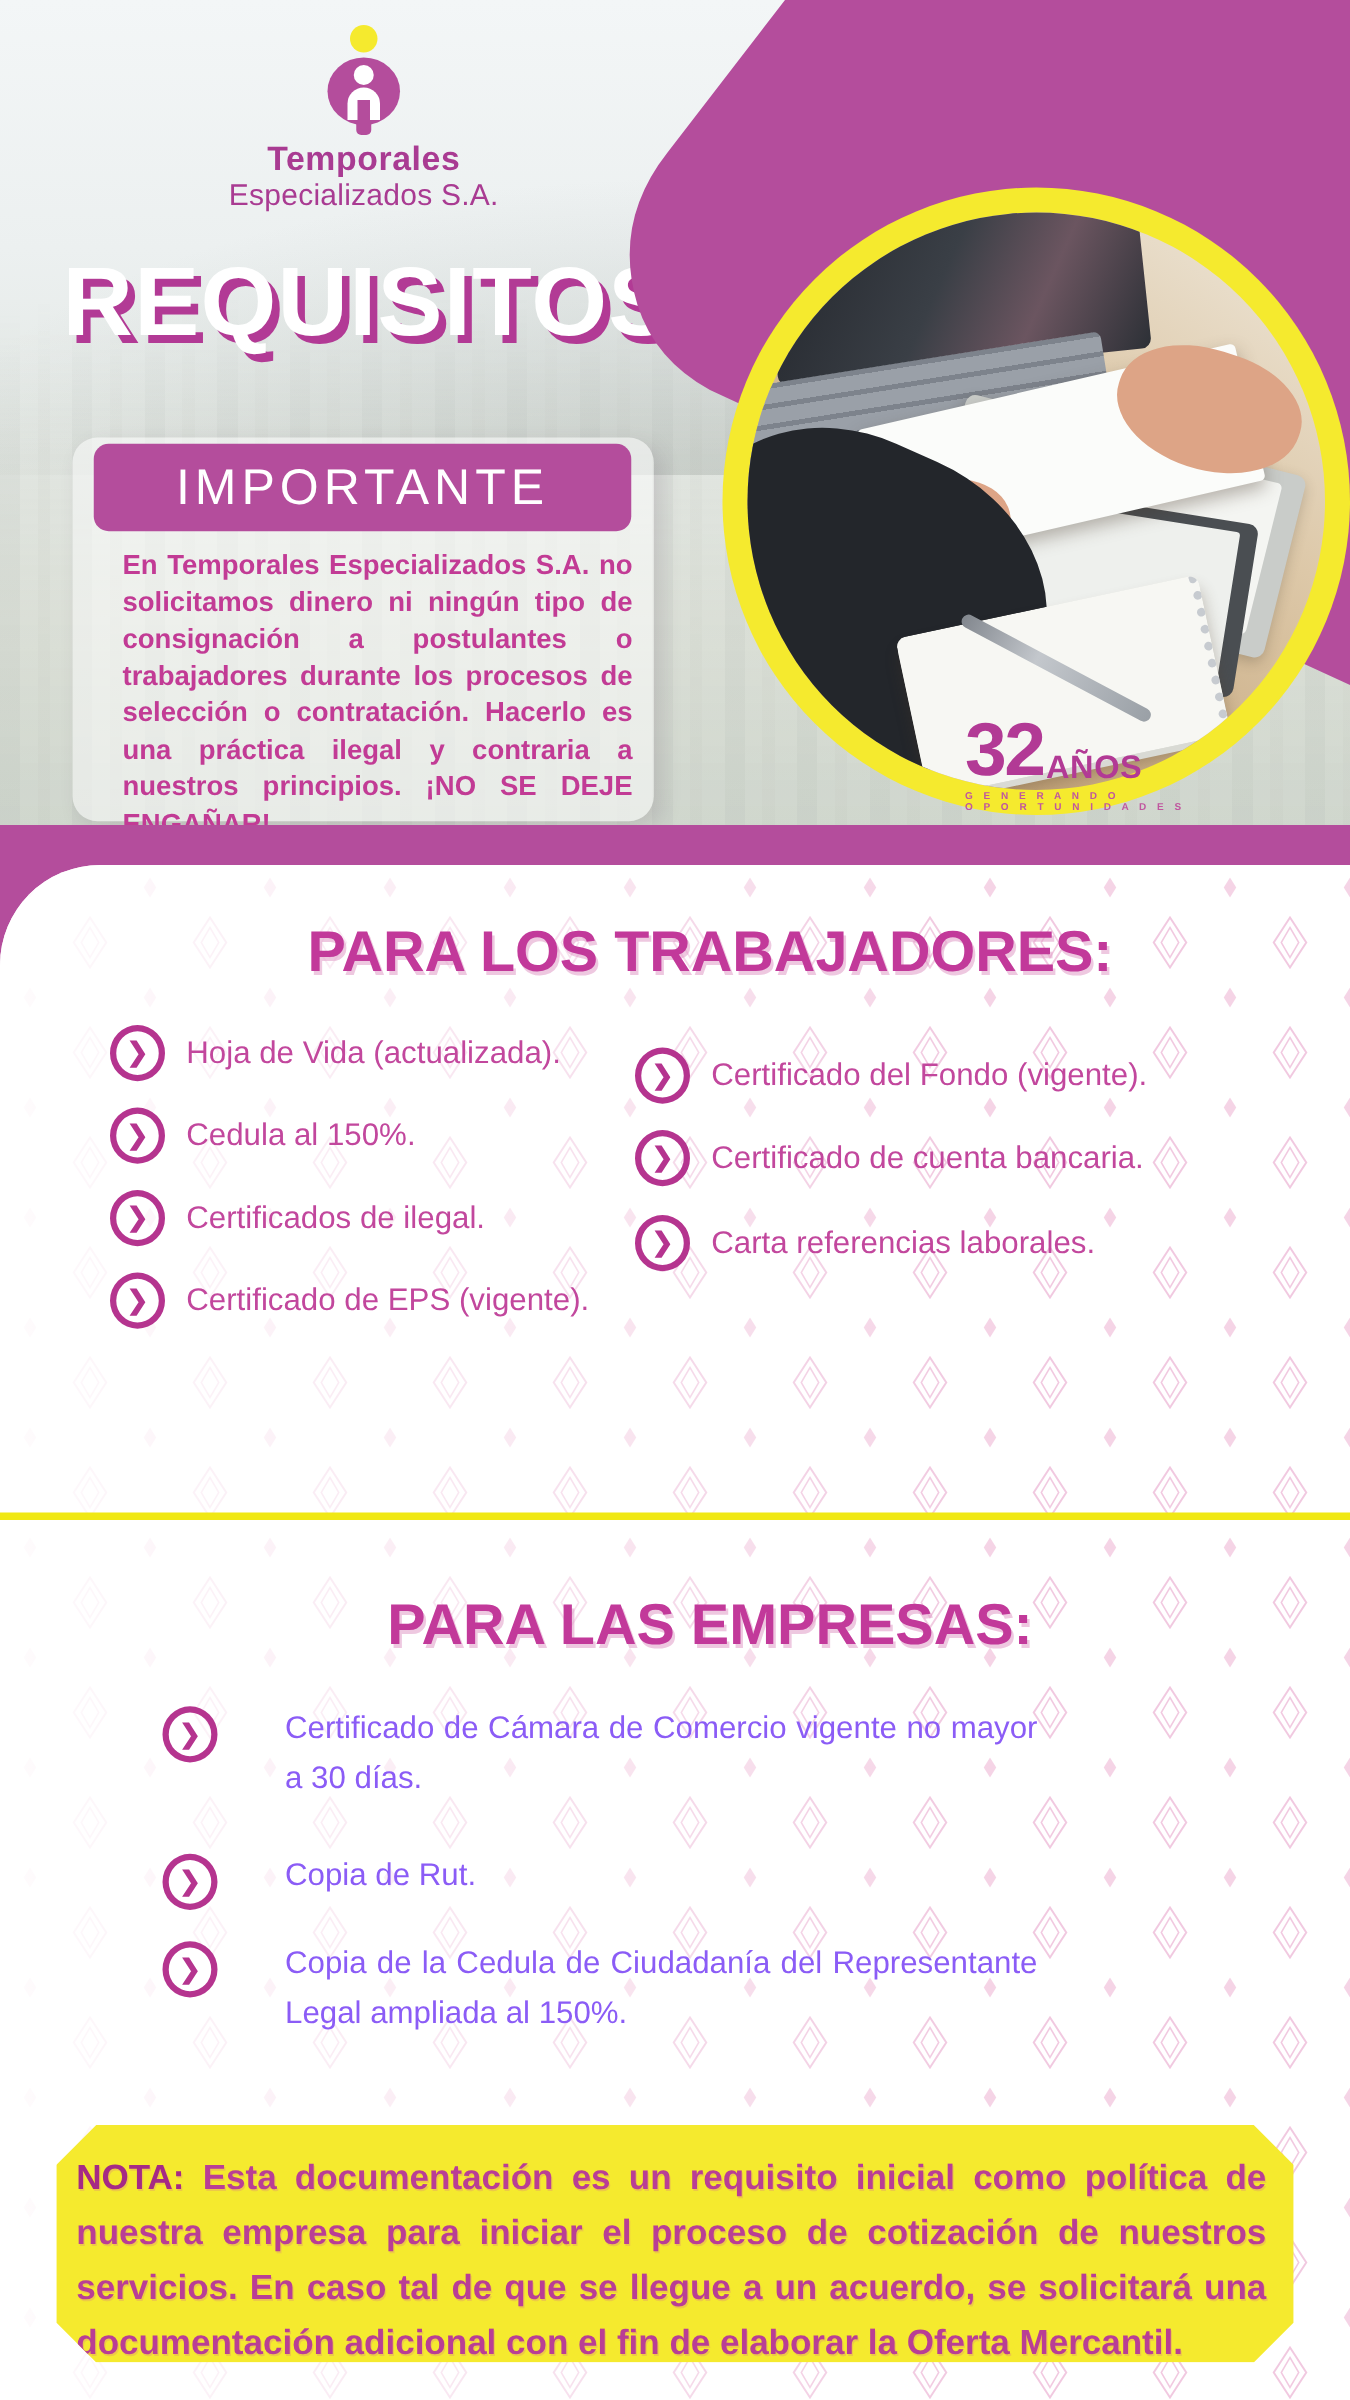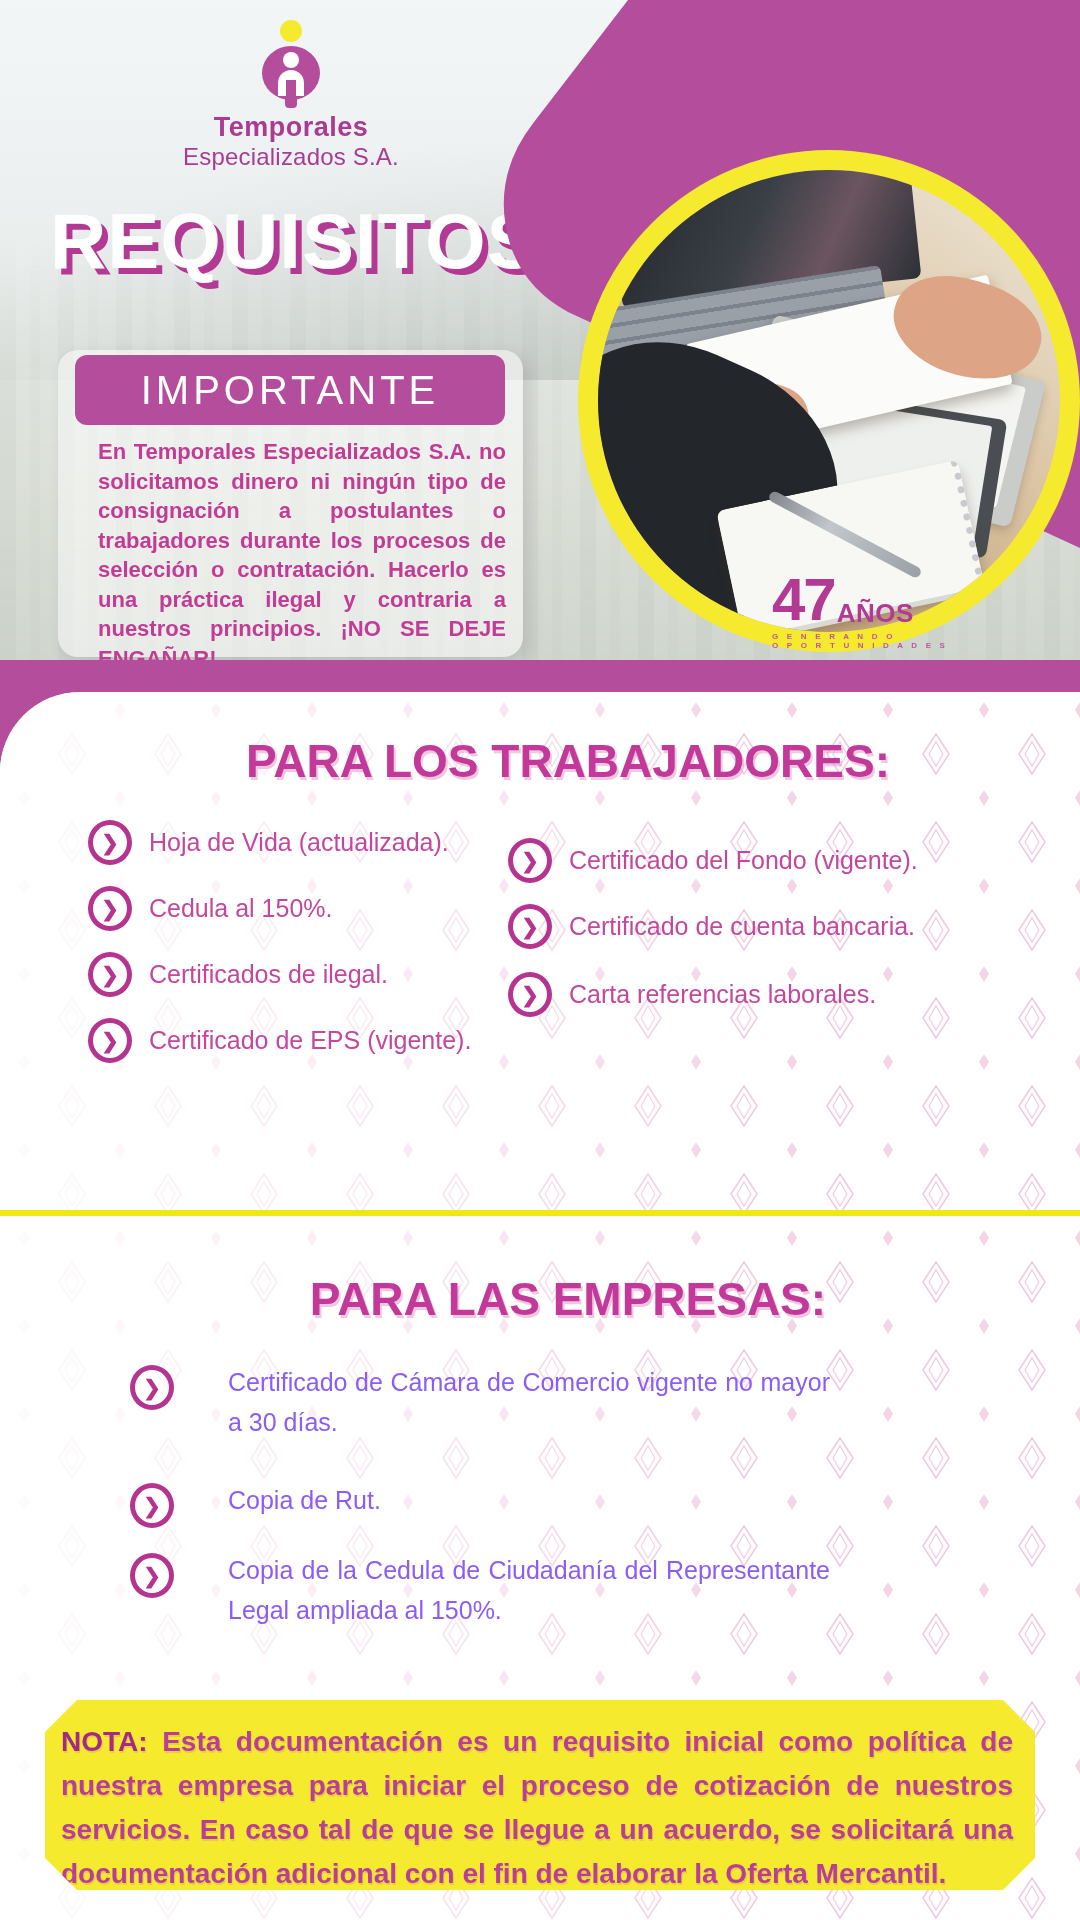--- a/index.html
+++ b/index.html
@@ -143,21 +143,21 @@
         <div class="ph-hand-left"></div>
         <div class="ph-hand-right"></div>
         <div class="ph-suit"></div>
         <div class="ph-notepad"></div>
         <div class="ph-pen"></div>
       </div>
     </div>
 
     <div class="anniv">
       <div class="anniv-row">
-        <span class="anniv-num">47</span>
+        <span class="anniv-num">32</span>
         <span class="anniv-anos">AÑOS</span>
       </div>
       <div class="anniv-tag">G E N E R A N D O</div>
       <div class="anniv-tag" style="margin-top:1px;">O P O R T U N I D A D E S</div>
     </div>
 
     <div class="card"></div>
     <div class="importante">
       <span>IMPORTANTE</span>
     </div>

